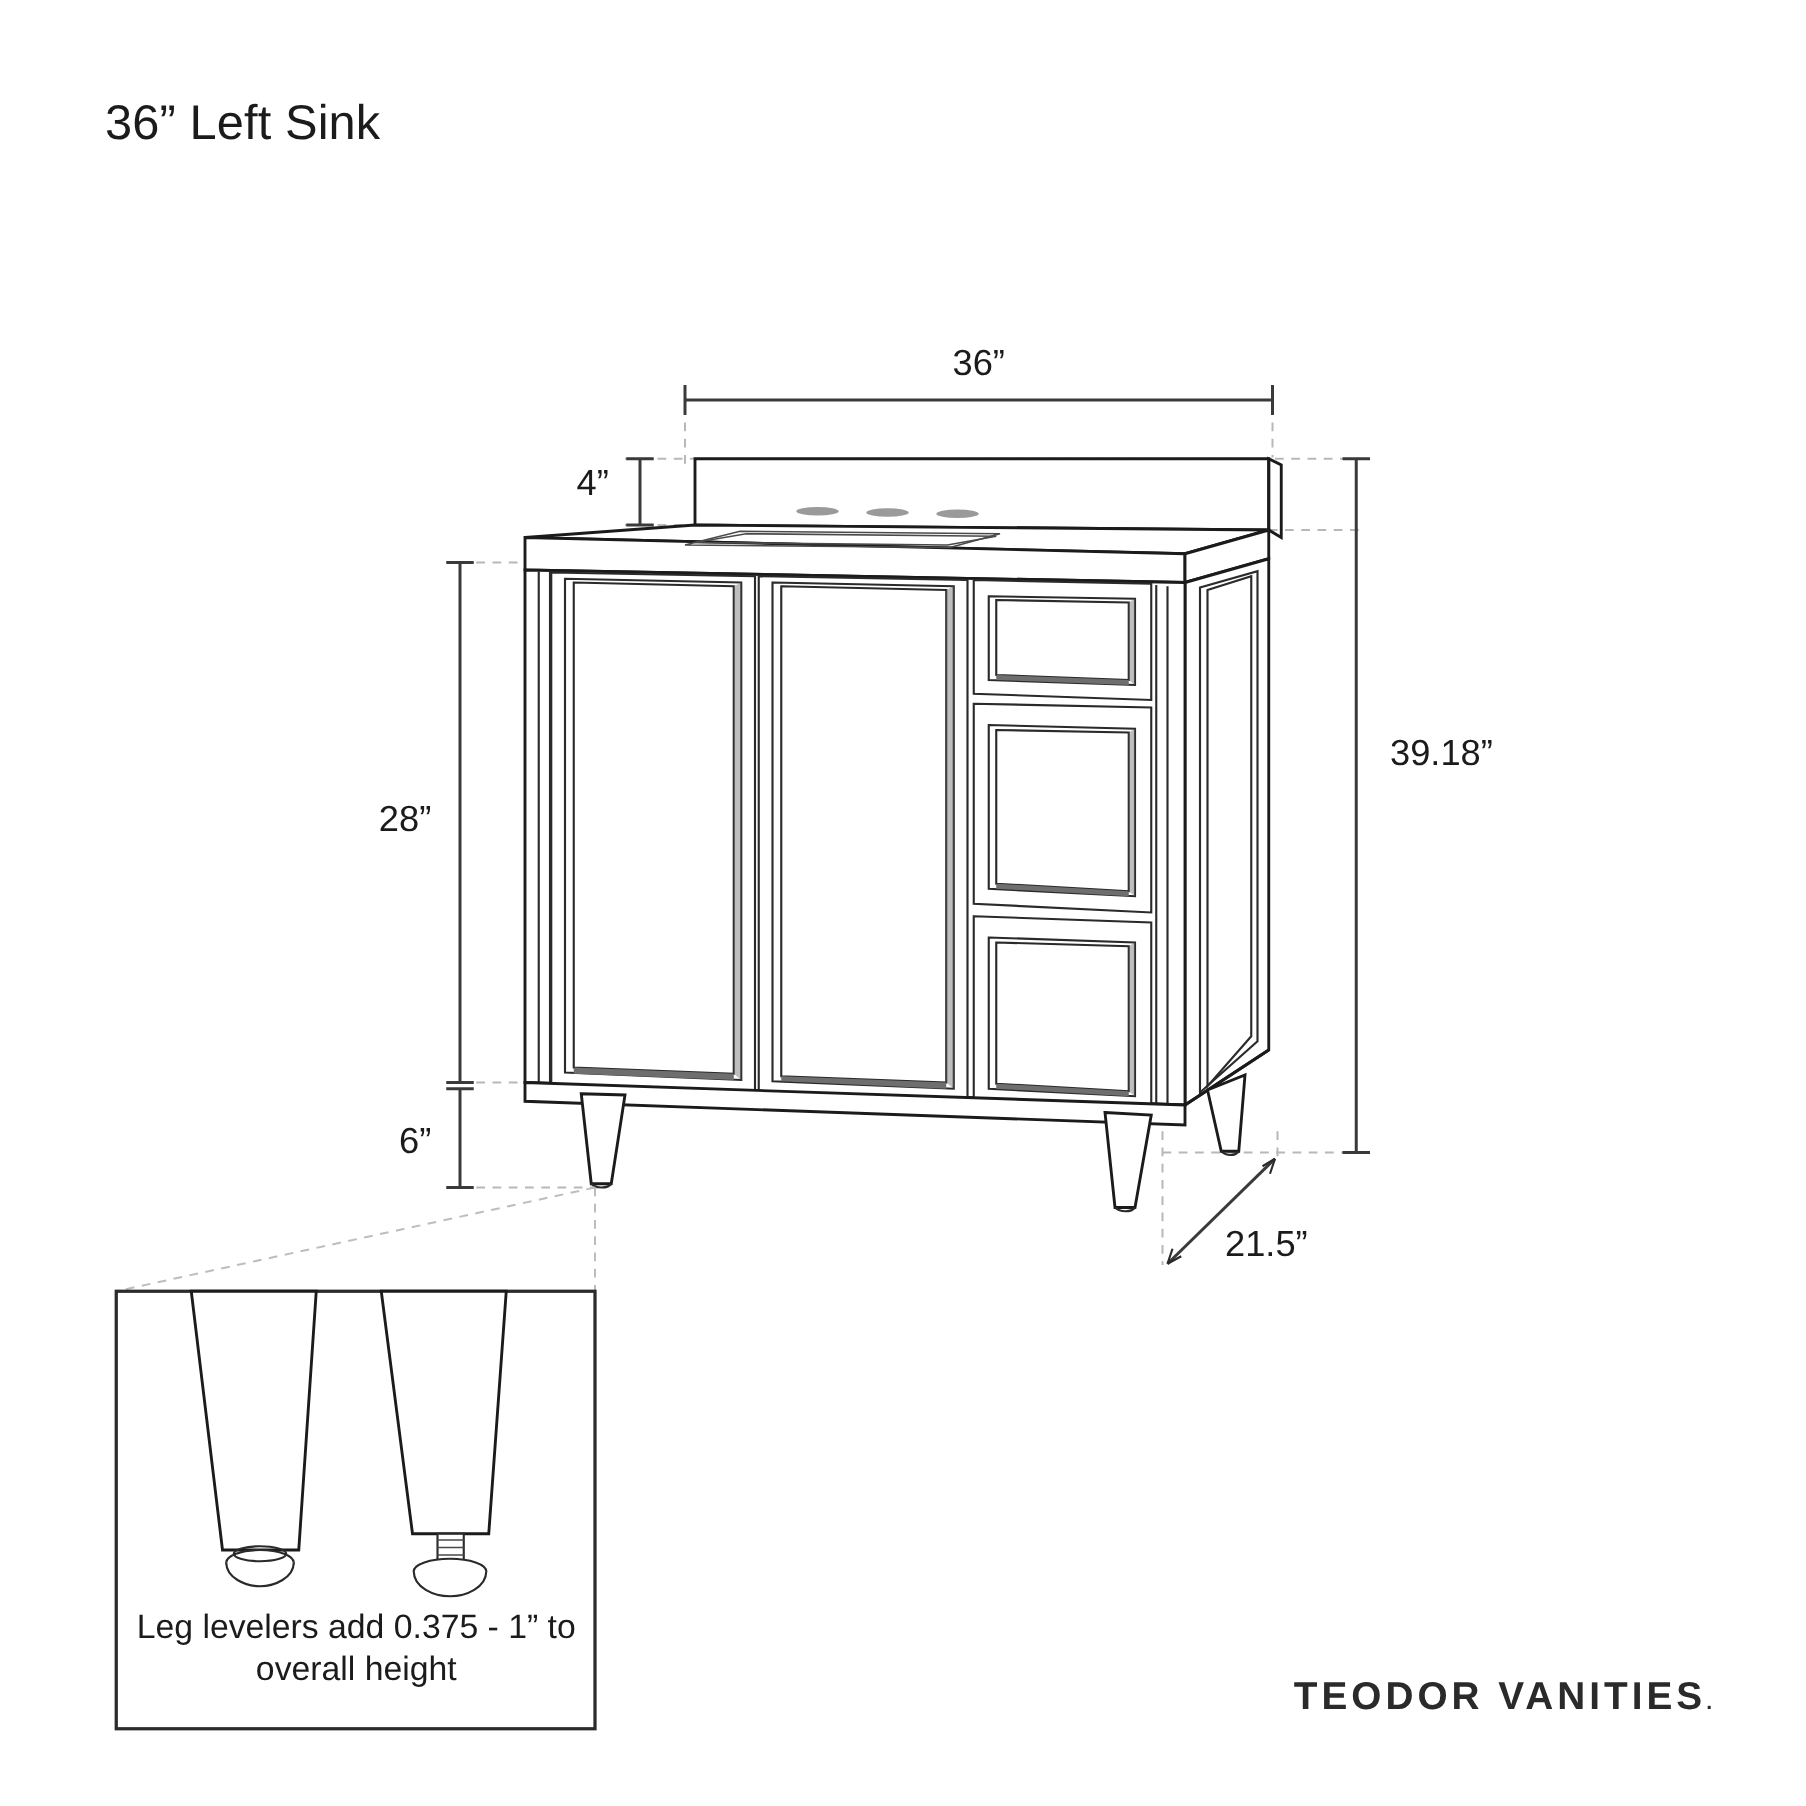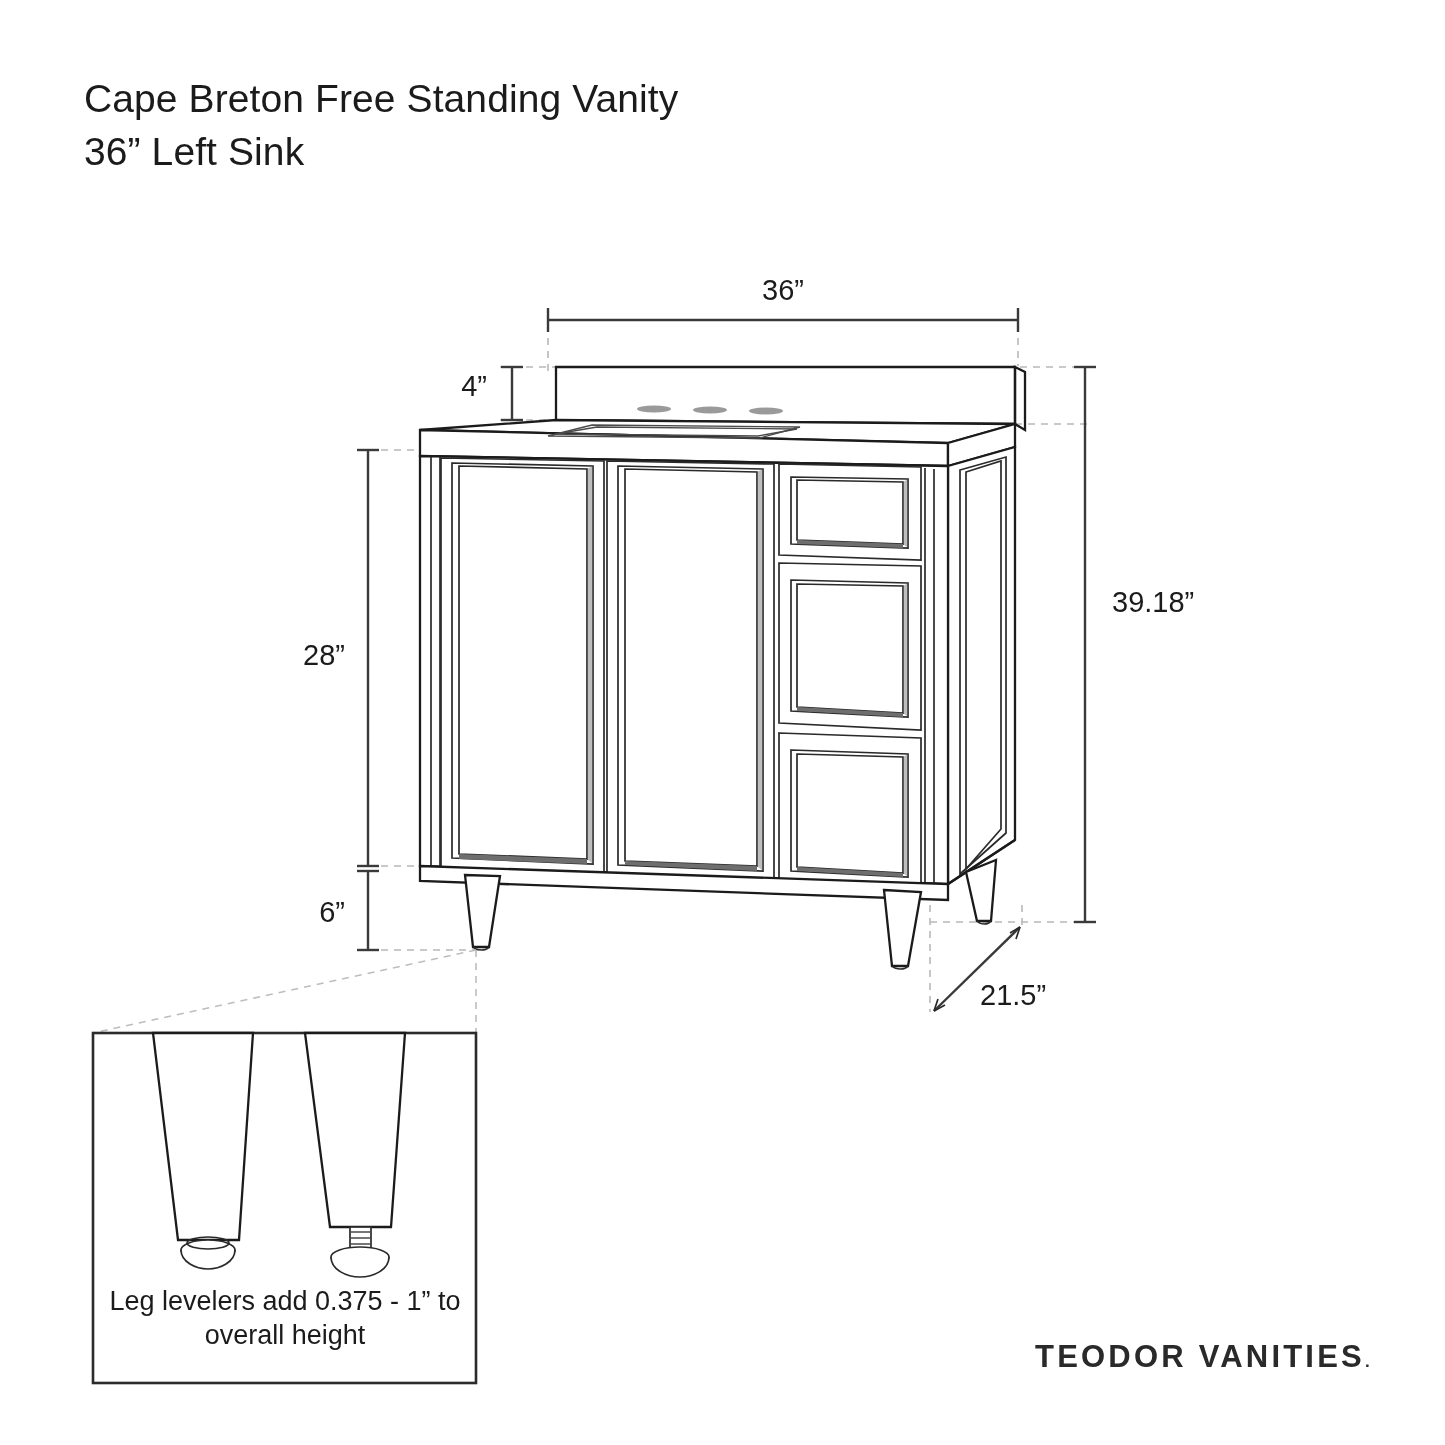--- a/index.html
+++ b/index.html
@@ -78,21 +78,20 @@
   .extline { fill: none; stroke: #b8b8b8; stroke-width: 1.6; stroke-dasharray: 7 6; }
   .callout { fill: none; stroke: #bdbdbd; stroke-width: 1.6; stroke-dasharray: 7 6; }
   .boxframe { fill: #ffffff; stroke: #2b2b2b; stroke-width: 2.6; }
 </style>
 </head>
 <body>
 
 <div id="sheet">
 
   <div class="title-block">
-    <div class="title-line">Cape Breton Free Standing Vanity</div>
     <div class="title-line">36” Left Sink</div>
   </div>
 
   <svg class="draw" viewBox="0 0 1445 1445">
 
     <g>
 
       <path class="extline" d="M548,312 L548,372"></path>
       <path class="extline" d="M1018,312 L1018,366"></path>
 

